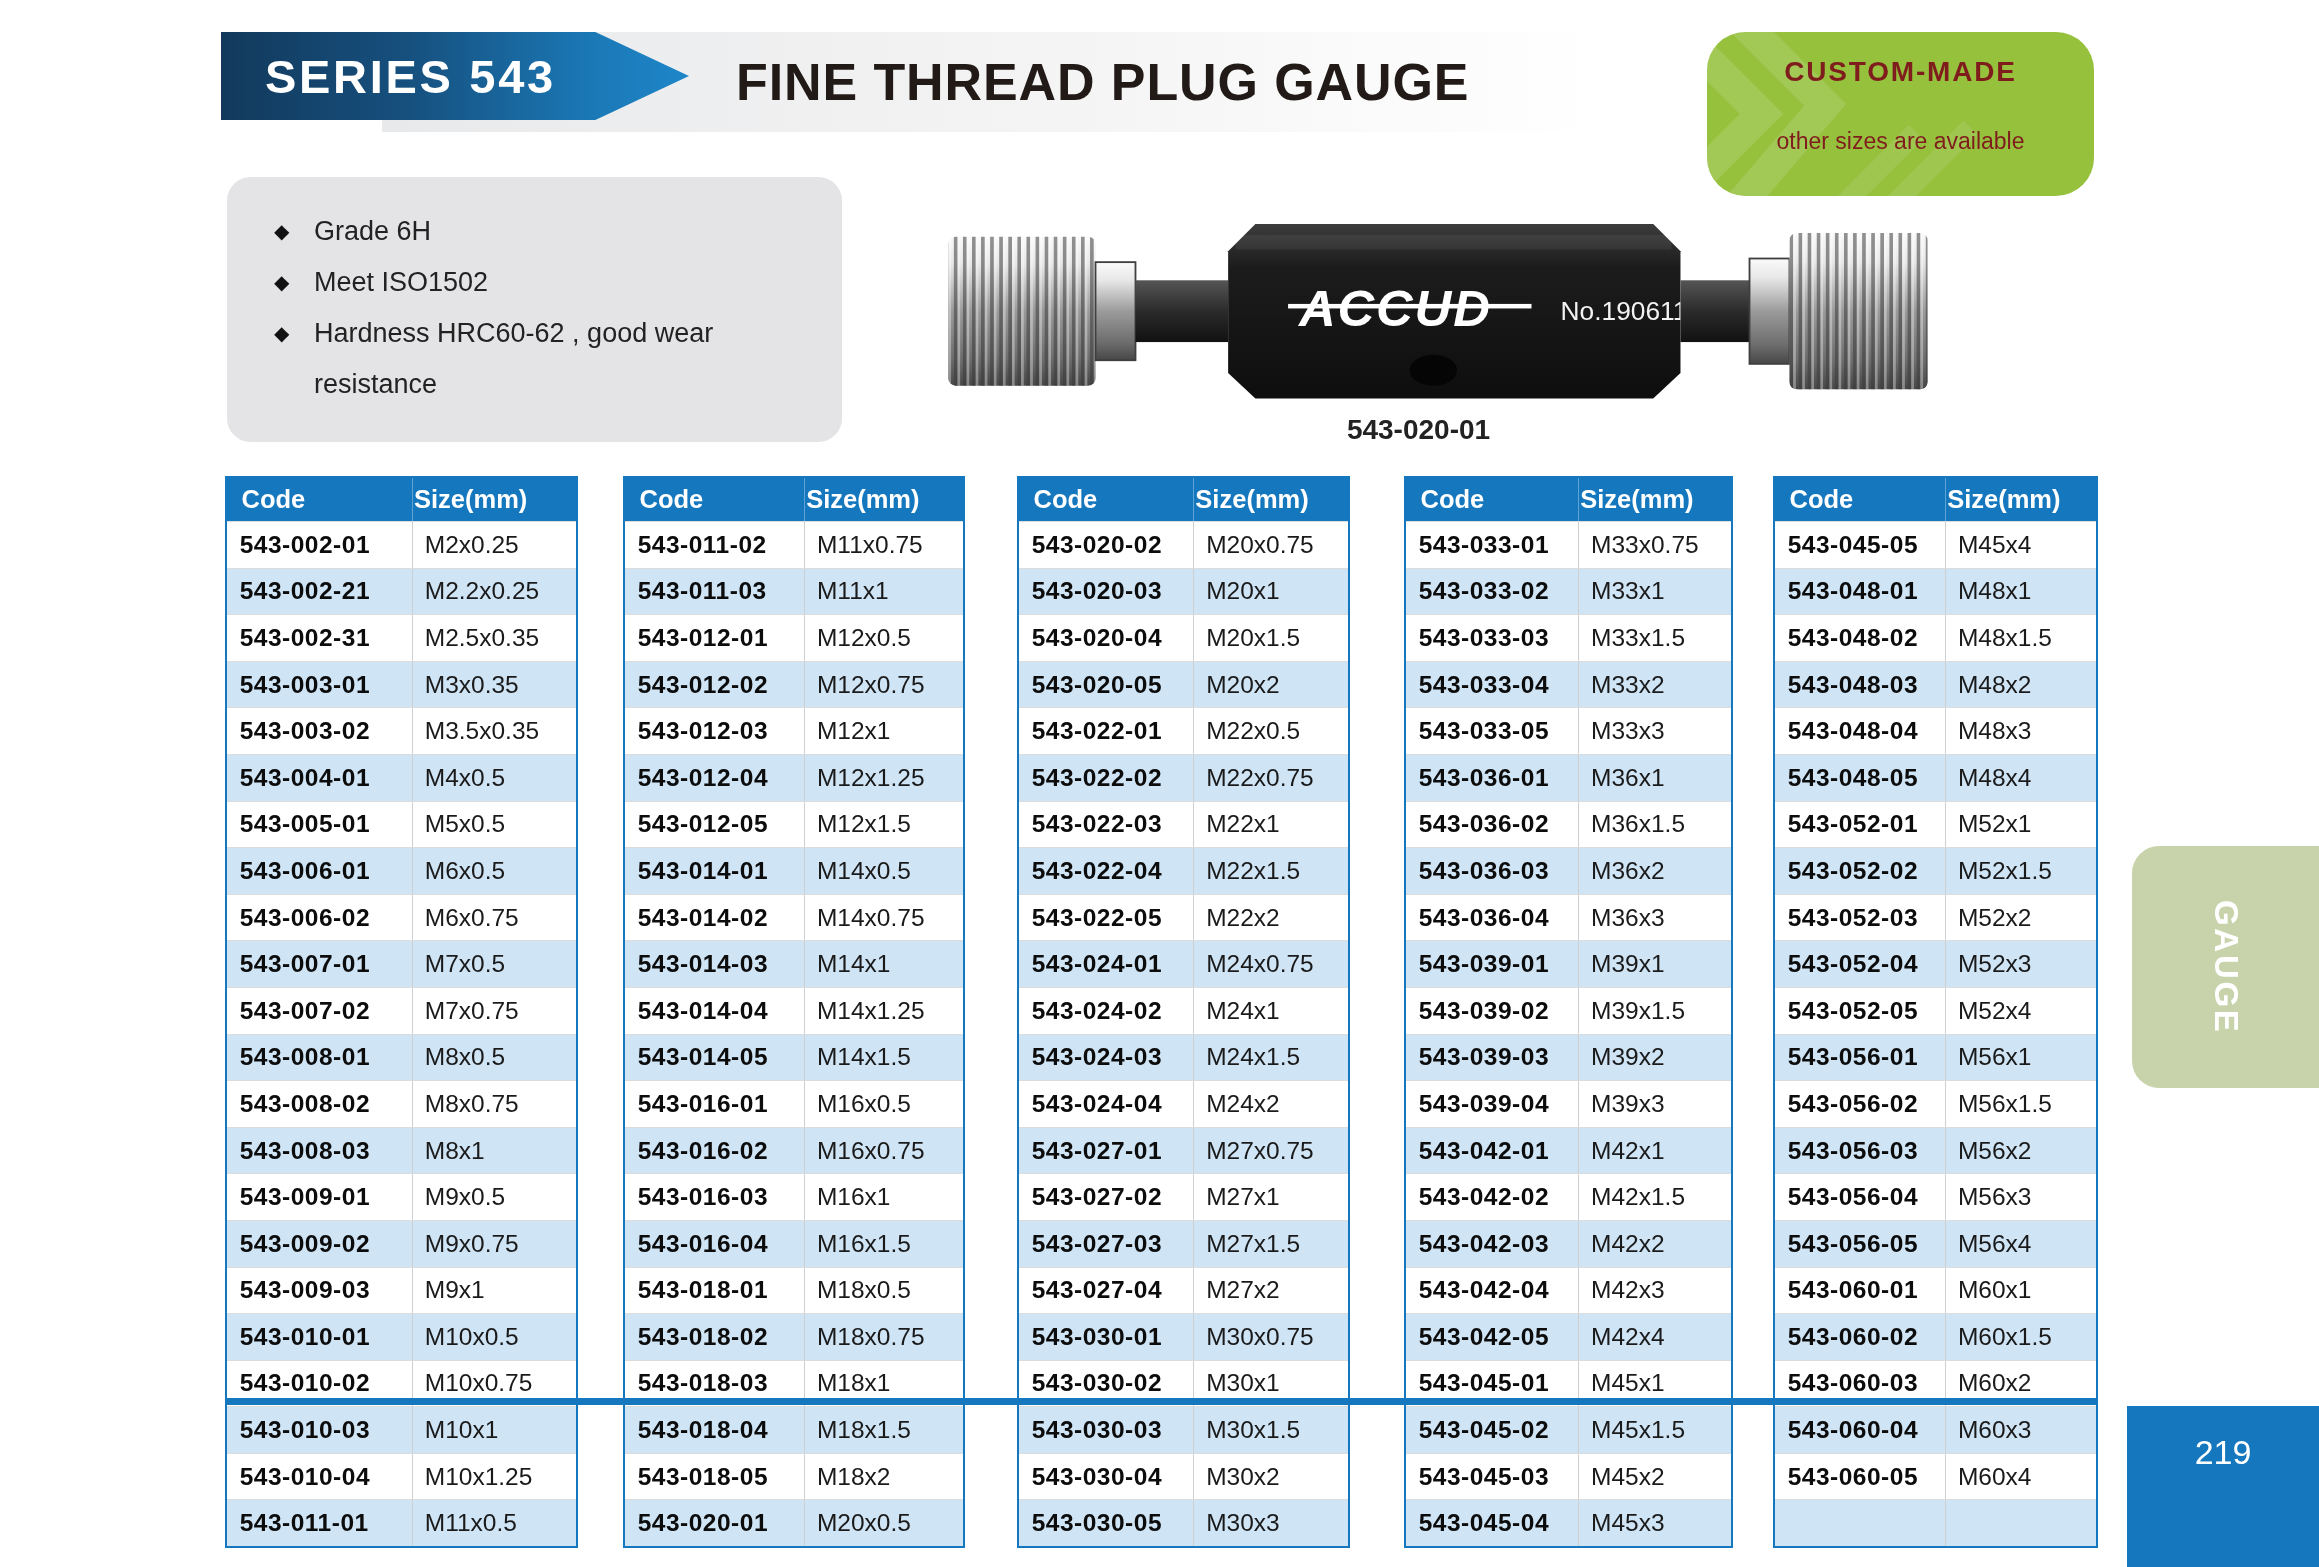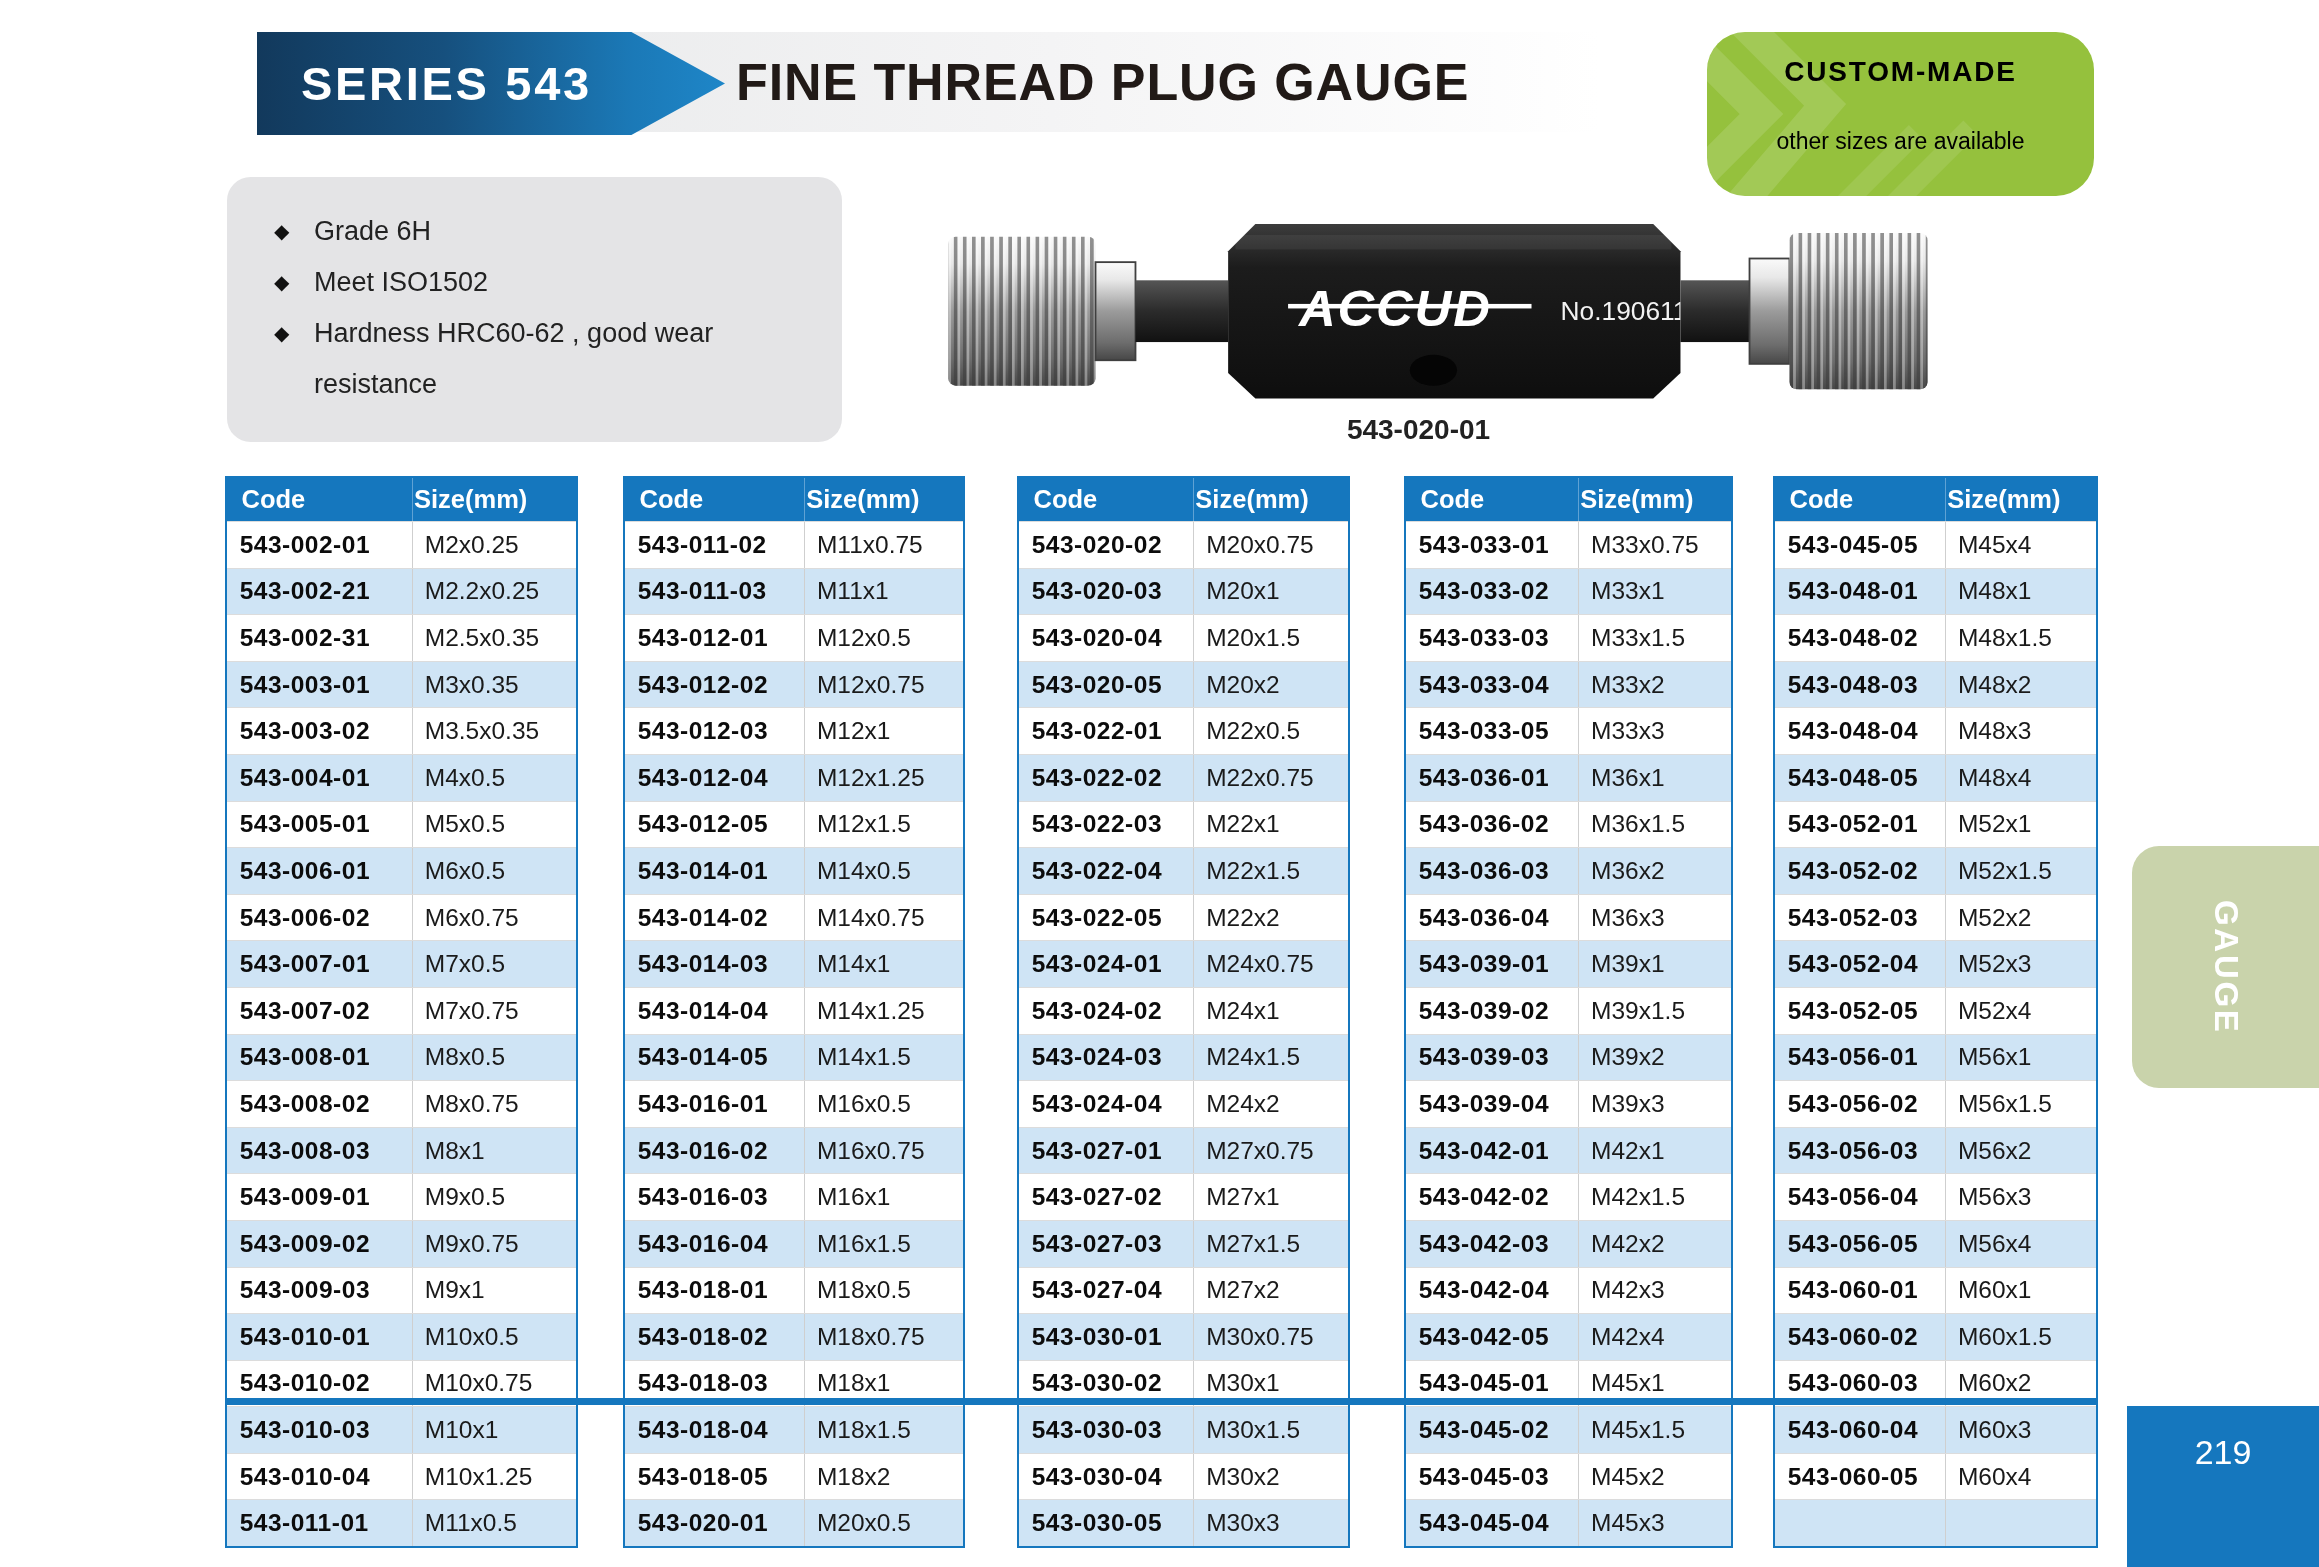--- a/index.html
+++ b/index.html
@@ -7,37 +7,37 @@
     width:2319px;height:1567px;position:relative;background:#ffffff;
     font-family:"Liberation Sans","DejaVu Sans",sans-serif;
     overflow:hidden;
   }
   
   .title-band{
     position:absolute;left:382px;top:32px;width:1218px;height:100px;
     background:linear-gradient(90deg,#e8e9ea 0%,#f4f4f5 55%,#ffffff 100%);
   }
   .banner{
-    position:absolute;left:221px;top:32px;width:468px;height:103px;
+    position:absolute;left:221px;top:32px;width:468px;height:88px;
     background:linear-gradient(90deg,#12395c 0%,#16507e 40%,#1b79b7 80%,#1e86c8 100%);
     clip-path:polygon(0 0,80% 0,100% 50%,80% 100%,0 100%);
-    display:flex;align-items:center;margin-left:36px;
+    display:flex;align-items:center;
   }
   .banner-text{
     color:#ffffff;font-weight:bold;font-size:47px;letter-spacing:2.7px;
     padding-left:44px;white-space:nowrap;
   }
   .page-title{
     position:absolute;left:736px;top:32px;height:100px;line-height:100px;
     color:#211a17;font-weight:bold;font-size:52px;letter-spacing:0.9px;white-space:nowrap;
   }
   
   .badge{
     position:absolute;left:1707px;top:32px;width:387px;height:164px;
-    background:#95c13d;border-radius:38px;overflow:hidden;text-align:center;color:#000000;
+    background:#95c13d;border-radius:38px;overflow:hidden;text-align:center;color:#7f1d1d;
   }
   .badge svg.wm{position:absolute;left:0;top:0;}
   .badge-title{position:relative;margin-top:23.6px;font-weight:bold;font-size:28px;letter-spacing:1.8px;}
   .badge-line{position:relative;font-size:23px;line-height:33px;margin-top:37px;}
   
   .features{
     position:absolute;left:227px;top:177px;width:615px;height:265px;
     background:#e4e4e6;border-radius:23.6px;padding-top:29px;box-sizing:border-box;
   }
   .feature-item{display:flex;padding-left:47px;line-height:51px;}

